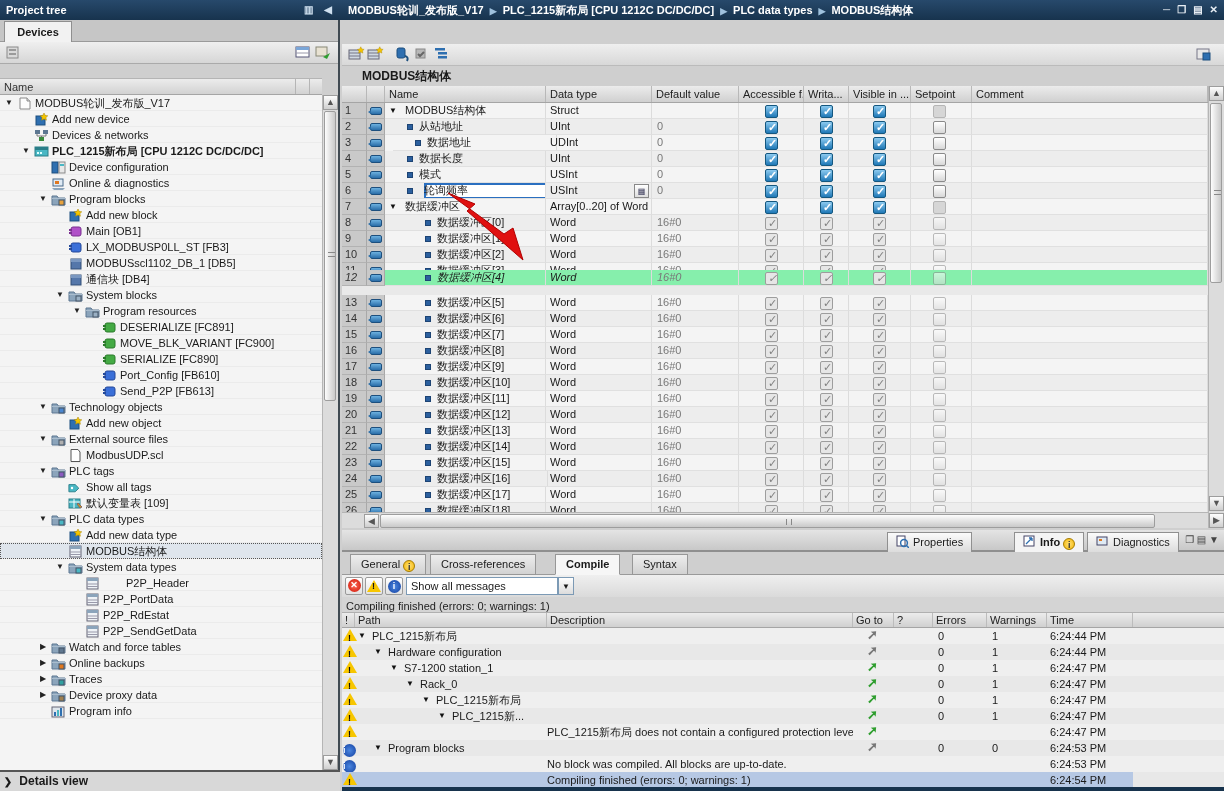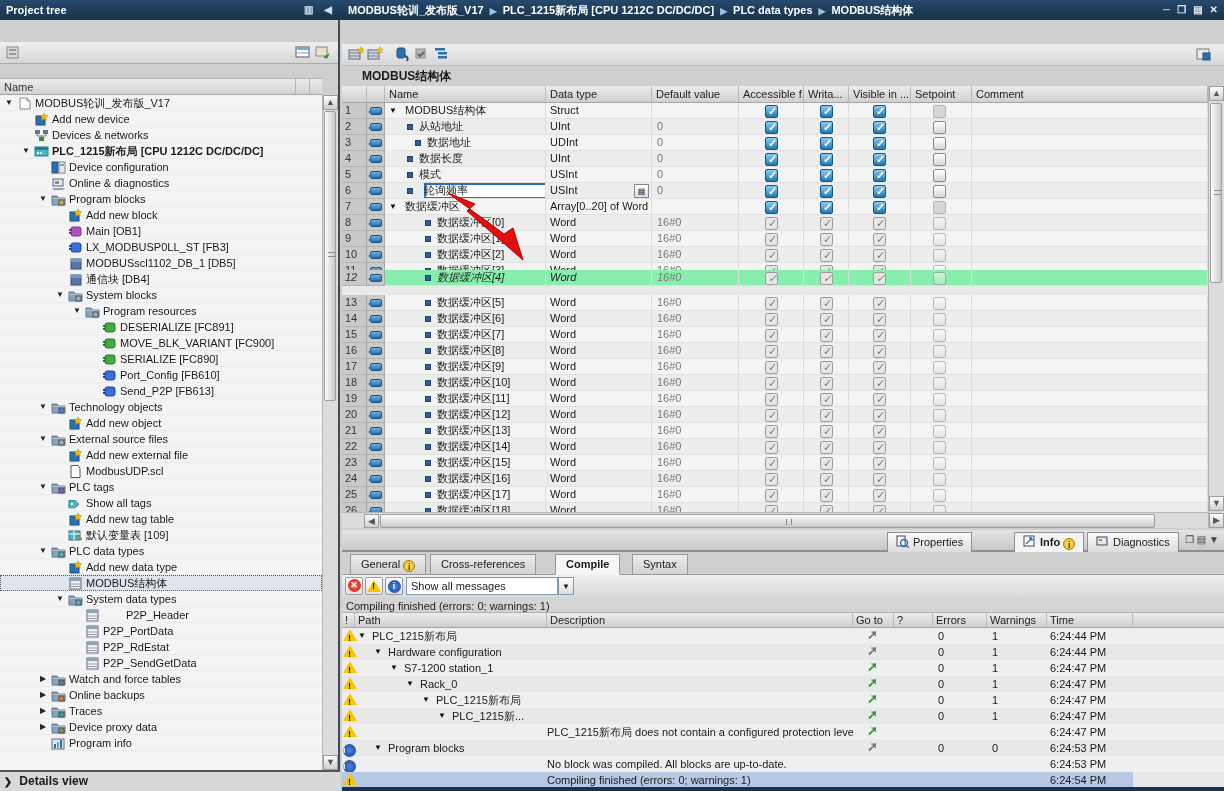--- a/index.html
+++ b/index.html
@@ -110,20 +110,23 @@
   <span class="winicons">▥ ◀</span>
 </div>
 <div class="abs navybar" id="breadcrumb-bar">
   <span id="crumbs"><span class="crumb-seg">MODBUS轮训_发布版_V17</span><span class="crumb-sep">▶</span><span class="crumb-seg">PLC_1215新布局 [CPU 1212C DC/DC/DC]</span><span class="crumb-sep">▶</span><span class="crumb-seg">PLC data types</span><span class="crumb-sep">▶</span><span class="crumb-seg">MODBUS结构体</span></span>
   <span id="win-controls">
     <span>─</span><span>❐</span><span>▤</span><span>✕</span>
   </span>
 </div>
 
 <div class="abs" id="left-panel">
+  <div class="abs" id="devices-tabstrip">
+    <div id="devices-tab">Devices</div>
+  </div>
   <div class="abs" id="pt-toolbar">
     <span class="tbicon" style="margin:3px 0 0 5px">
       <svg width="15" height="15">
           <rect x="2" y="2" width="11" height="11" fill="#d9d9d9" stroke="#8a8a8a"></rect>
           <rect x="4" y="4" width="7" height="2" fill="#9a9a9a"></rect>
           <rect x="4" y="8" width="7" height="2" fill="#9a9a9a"></rect>
         </svg>
     </span>
     <span class="tbicon" style="position:absolute;left:295px;top:3px">
       <svg width="16" height="15">
@@ -318,53 +321,39 @@
         <span class="twisty" style="left: 38px;">▼</span>
         <span class="ticon" style="left: 51px;"><svg width="15" height="13">
             <path d="M1 3 h5 l1.5 2 H14 v7 H1 Z" fill="#8ba4bb" stroke="#5d7791"></path>
             <path d="M1 5 h13 v1 H1 Z" fill="#a9bccd"></path>
             <rect x="8" y="7" width="5" height="5" fill="#b0b0b0" stroke="#456"></rect>
           </svg></span>
         <span class="tlabel" style="left: 69px;">External source files</span>
       </div>
       <div class="tree-row">
         <span class="ticon" style="left: 68px;"><svg width="15" height="13">
-            <rect x="2" y="3" width="9" height="9" fill="#2e6fb0" stroke="#1c4f7e"></rect>
-            <path d="M10 0 l1.2 2.4 2.6 .4 -1.9 1.8 .5 2.6 -2.4 -1.3 -2.4 1.3 .5 -2.6 -1.9 -1.8 2.6 -.4 Z" fill="#f4c400" stroke="#a58200" stroke-width=".5"></path>
-          </svg></span>
-        <span class="tlabel" style="left: 86px;">Add new external file</span>
-      </div>
-      <div class="tree-row">
-        <span class="ticon" style="left: 68px;"><svg width="15" height="13">
             <path d="M3 0.5 h7 l2 2.5 v9.5 H3 Z" fill="#fff" stroke="#555"></path>
           </svg></span>
         <span class="tlabel" style="left: 86px;">ModbusUDP.scl</span>
       </div>
       <div class="tree-row">
         <span class="twisty" style="left: 38px;">▼</span>
         <span class="ticon" style="left: 51px;"><svg width="15" height="13">
             <path d="M1 3 h5 l1.5 2 H14 v7 H1 Z" fill="#8ba4bb" stroke="#5d7791"></path>
             <path d="M1 5 h13 v1 H1 Z" fill="#a9bccd"></path>
             <rect x="8" y="7" width="5" height="5" fill="#8a5ac0" stroke="#456"></rect>
           </svg></span>
         <span class="tlabel" style="left: 69px;">PLC tags</span>
       </div>
       <div class="tree-row">
         <span class="ticon" style="left: 68px;"><svg width="15" height="13">
             <path d="M1 4 h7 l4 4 -4 4 H1 Z" fill="#49b7c4" stroke="#2a7e88" transform="scale(.9)"></path>
             <circle cx="4" cy="7" r="1.2" fill="#fff"></circle>
           </svg></span>
         <span class="tlabel" style="left: 86px;">Show all tags</span>
-      </div>
-      <div class="tree-row">
-        <span class="ticon" style="left: 68px;"><svg width="15" height="13">
-            <rect x="2" y="3" width="9" height="9" fill="#2e6fb0" stroke="#1c4f7e"></rect>
-            <path d="M10 0 l1.2 2.4 2.6 .4 -1.9 1.8 .5 2.6 -2.4 -1.3 -2.4 1.3 .5 -2.6 -1.9 -1.8 2.6 -.4 Z" fill="#f4c400" stroke="#a58200" stroke-width=".5"></path>
-          </svg></span>
-        <span class="tlabel" style="left: 86px;">Add new tag table</span>
       </div>
       <div class="tree-row">
         <span class="ticon" style="left: 68px;"><svg width="15" height="13">
             <rect x="1" y="2" width="11" height="9" fill="#49b7c4" stroke="#2a7e88"></rect>
             <line x1="1" y1="5" x2="12" y2="5" stroke="#fff"></line>
             <line x1="6" y1="2" x2="6" y2="11" stroke="#fff"></line>
             <path d="M10 6 l4 4 -2 1 -3 -4 Z" fill="#c8a020" stroke="#866"></path>
           </svg></span>
         <span class="tlabel" style="left: 86px;">默认变量表 [109]</span>
       </div>

